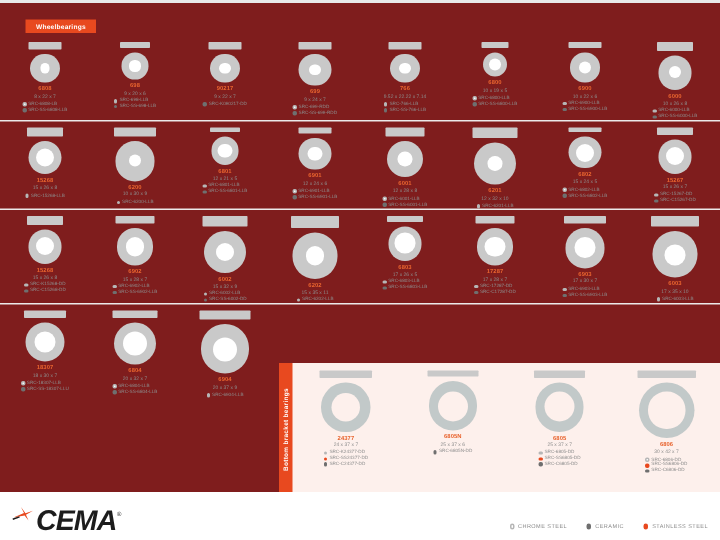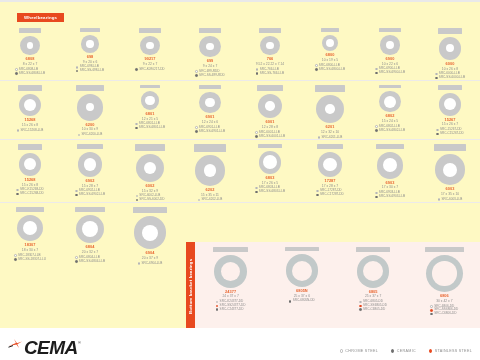--- a/index.html
+++ b/index.html
@@ -5,21 +5,21 @@
   * { box-sizing: border-box; margin: 0; padding: 0; }
   html, body {
     width: 480px; height: 360px;
     background: #ffffff;
     font-family: "Liberation Sans", sans-serif;
     overflow: hidden;
   }
   #page {
     position: relative;
     width: 480px; height: 360px;
-    background: #fef9c3;
+    background: #7f1d1d;
     border-top: 2px solid #e9e9e9;
   }
 
   
   .section-chip {
     position: absolute;
     background: #e8491f;
     color: #ffffff;
     font-size: 4.4px;
     font-weight: bold;

